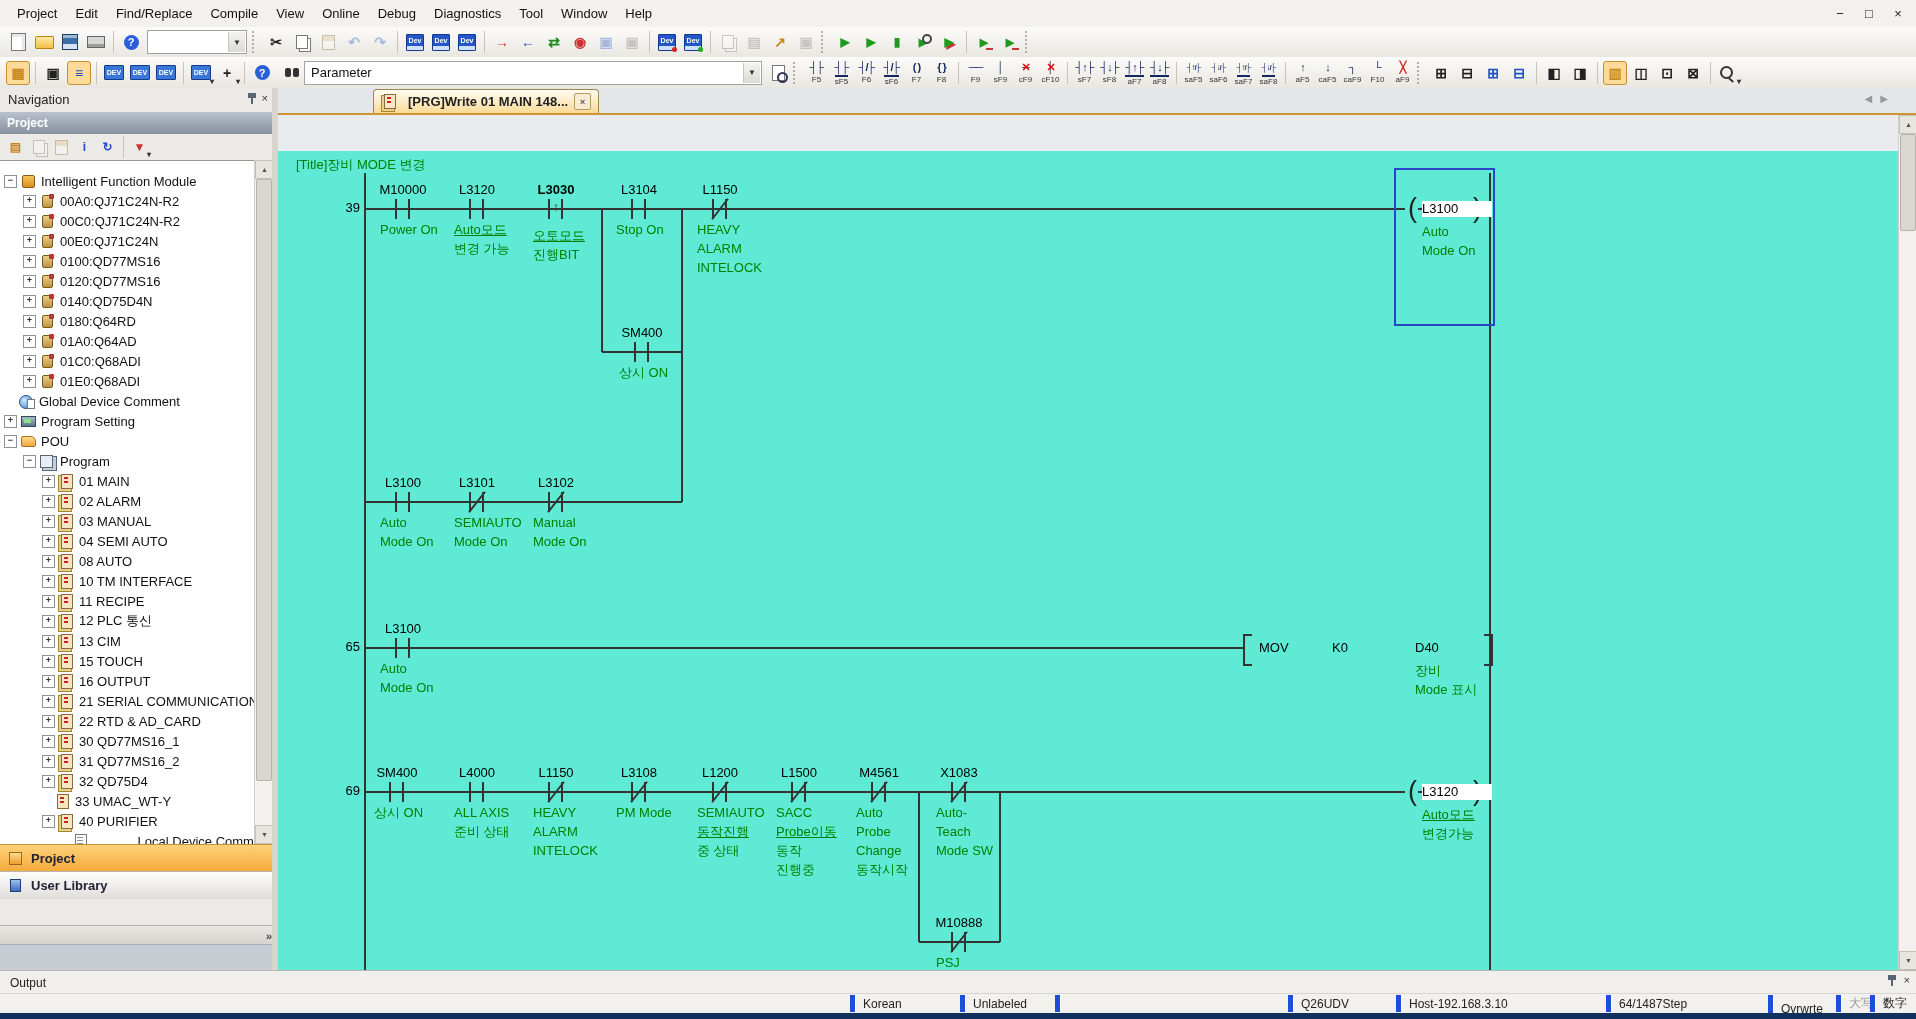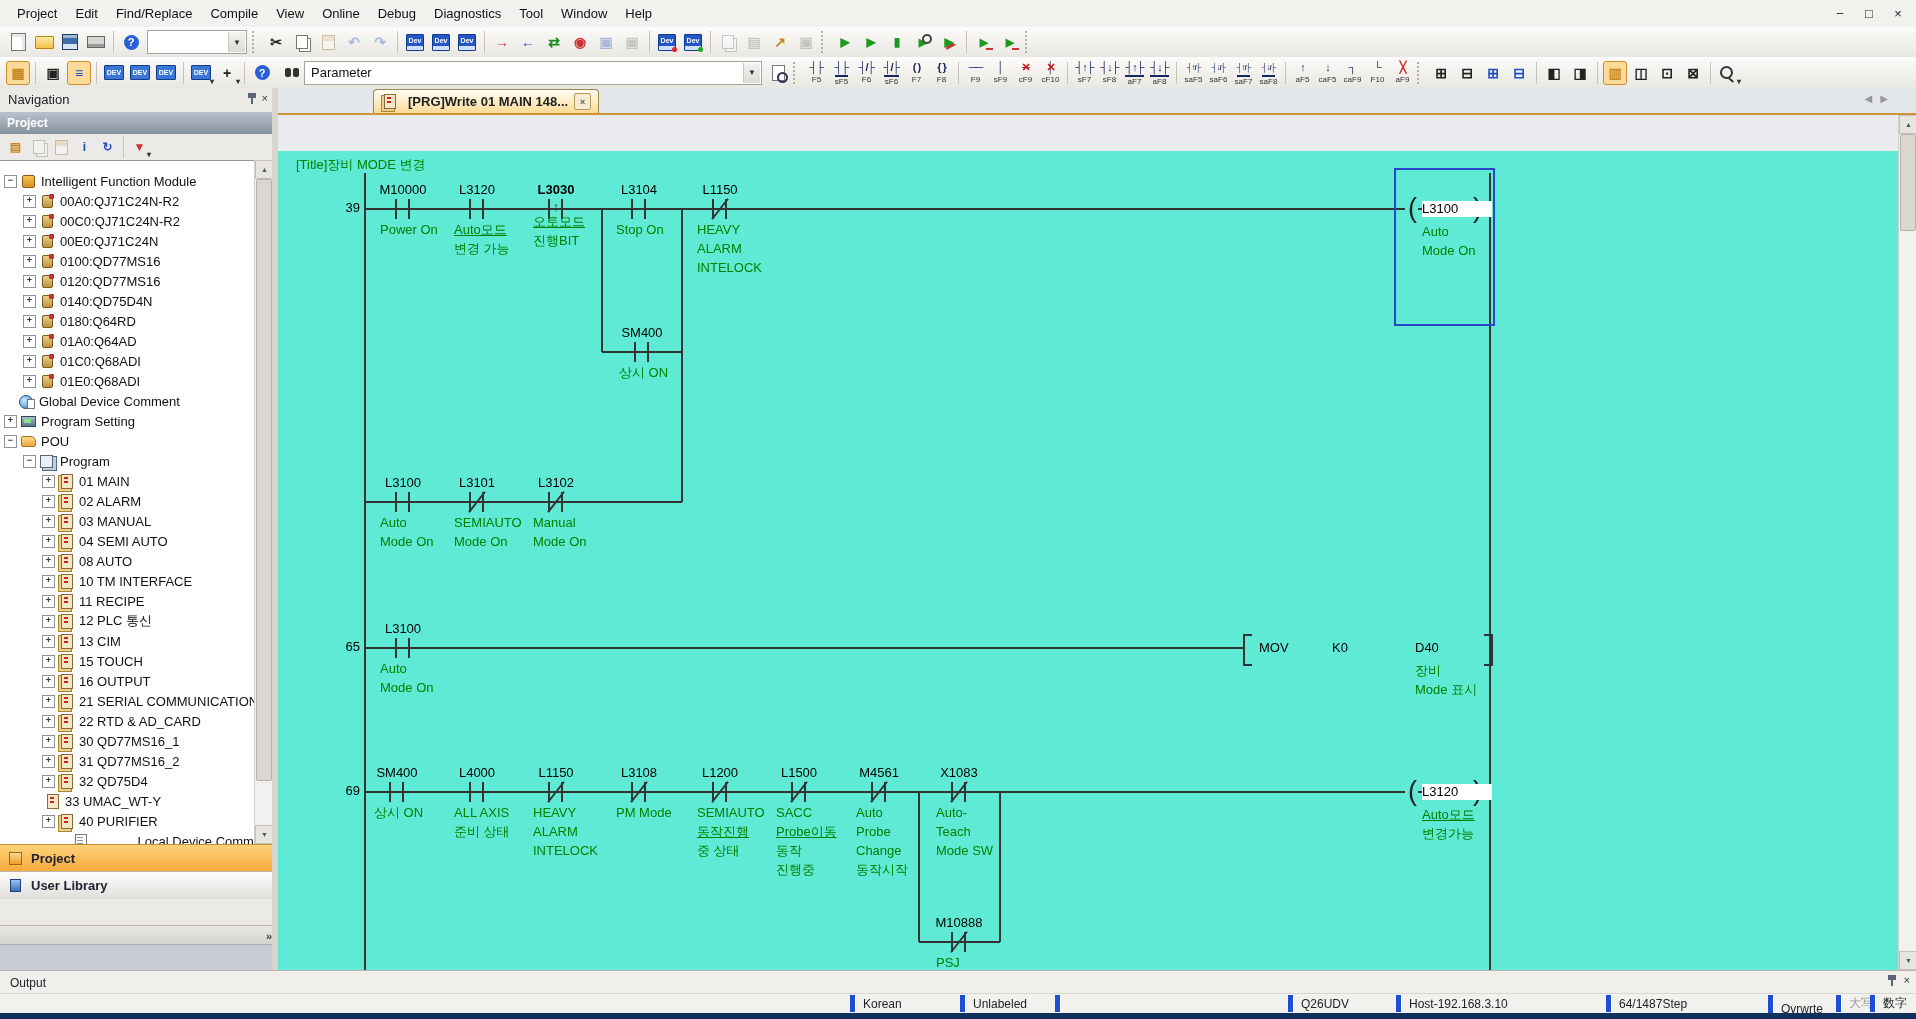--- a/index.html
+++ b/index.html
@@ -557,21 +557,21 @@
       <div class="trow" style="padding-left: 42px;">
         <span class="exp">+</span>
         <span class="tic tic-prg"></span>
         <span>31 QD77MS16_2</span>
       </div>
       <div class="trow" style="padding-left: 42px;">
         <span class="exp">+</span>
         <span class="tic tic-prg"></span>
         <span>32 QD75D4</span>
       </div>
-      <div class="trow" style="padding-left: 30px;">
+      <div class="trow" style="padding-left: 40px;">
         <span class="exp-spacer"></span>
         <span class="tic tic-prg0"></span>
         <span>33 UMAC_WT-Y</span>
       </div>
       <div class="trow" style="padding-left: 42px;">
         <span class="exp">+</span>
         <span class="tic tic-prg"></span>
         <span>40 PURIFIER</span>
       </div>
       <div class="trow" style="padding-left: 16px; justify-content: space-between;">
@@ -637,21 +637,21 @@
       <div class="cmt" style="left: 176px; top: 69px; width: 90px; position: absolute;">
         <div><span class="u">Auto모드</span></div>
         <div>변경 가능</div>
       </div>
       <div class="cellwrap" style="left: 254px; top: 44px; width: 48px; height: 28px; position: absolute;">
         <span class="cbar" style="left: 16px;"></span>
         <span class="cbar" style="left: 29px;"></span>
         <span class="cup">↑</span>
       </div>
       <div class="devlbl" style="left: 228px; top: 31px; width: 100px; height: 16px; position: absolute; font-weight: bold;">L3030</div>
-      <div class="cmt" style="left: 255px; top: 61px; width: 90px; position: absolute;">
+      <div class="cmt" style="left: 255px; top: 75px; width: 90px; position: absolute;">
         <div><span class="u">오토모드</span></div>
         <div>진행BIT</div>
       </div>
       <div class="cellwrap" style="left: 337px; top: 44px; width: 48px; height: 28px; position: absolute;">
         <span class="cbar" style="left: 16px;"></span>
         <span class="cbar" style="left: 29px;"></span>
       </div>
       <div class="devlbl" style="left: 311px; top: 31px; width: 100px; height: 16px; position: absolute;">L3104</div>
       <div class="cmt" style="left: 338px; top: 69px; width: 90px; position: absolute;">
         <div>Stop On</div>

